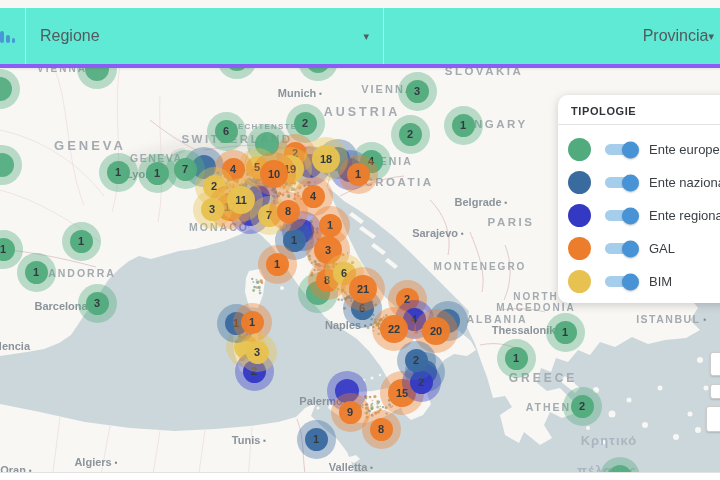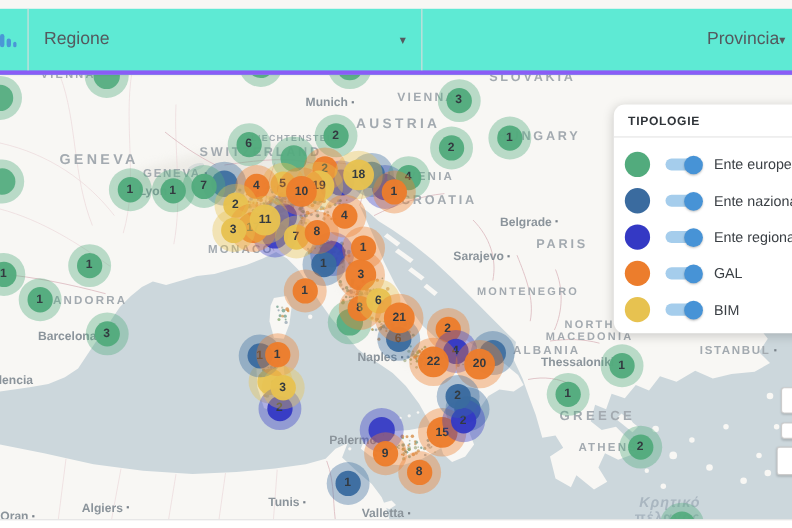--- a/index.html
+++ b/index.html
@@ -806,25 +806,25 @@
       <div class="lbl k-co" style="left: 160px; top: 158px; font-size: 10.5px; letter-spacing: 1.5px;">GENEVA<span class="dot">▪</span></div>
       <div class="lbl k-ci" style="left: 290px; top: 93px; font-size: 11px; padding-left: 20px;">Munich<span class="dot">▪</span></div>
       <div class="lbl k-ci" style="left: 139px; top: 174px; font-size: 11px;">Lyon</div>
       <div class="lbl k-ci" style="left: 481px; top: 202px; font-size: 11px;">Belgrade<span class="dot">▪</span></div>
       <div class="lbl k-ci" style="left: 438px; top: 233px; font-size: 11px;">Sarajevo<span class="dot">▪</span></div>
       <div class="lbl k-ci" style="left: 528px; top: 330px; font-size: 11px;">Thessaloniki<span class="dot">▪</span></div>
       <div class="lbl k-ci" style="left: 64px; top: 306px; font-size: 11px;">Barcelona<span class="dot">▪</span></div>
       <div class="lbl k-ci" style="left: 8px; top: 346px; font-size: 11px;">Valencia</div>
       <div class="lbl k-ci" style="left: 96px; top: 441px; font-size: 11px; margin-top: 21px;">Algiers<span class="dot">▪</span></div>
       <div class="lbl k-ci" style="left: 16px; top: 470px; font-size: 11px;">Oran<span class="dot">▪</span></div>
-      <div class="lbl k-ci" style="left: 261px; top: 440px; font-size: 11px; margin-top: 17px;">Tunis<span class="dot">▪</span></div>
+      <div class="lbl k-ci" style="left: 249px; top: 440px; font-size: 11px;">Tunis<span class="dot">▪</span></div>
       <div class="lbl k-ci" style="left: 351px; top: 467px; font-size: 11px;">Valletta<span class="dot">▪</span></div>
       <div class="lbl k-ci" style="left: 346px; top: 325px; font-size: 11px;">Naples<span class="dot">▪</span></div>
       <div class="lbl k-ci" style="left: 321px; top: 401px; font-size: 11px;">Palermo</div>
-      <div class="lbl k-sea" style="left: 609px; top: 456px; font-size: 13px; letter-spacing: 1px; font-style: italic;">Κρητικό</div>
+      <div class="lbl k-sea" style="left: 609px; top: 440px; font-size: 13px; letter-spacing: 1px;">Κρητικό</div>
       <div class="lbl k-sea" style="left: 607px; top: 470px; font-size: 13px; letter-spacing: 1px;">πέλαγος</div>
     </div>
 
   <div id="clusters">
       <div class="cl" style="left: 267px; top: 144px; width: 40px; height: 40px;">
         <div class="halo" style="width: 40px; height: 40px; background: rgba(82, 171, 125, 0.38);"></div>
         <div class="core" style="width: 24px; height: 24px; background: rgba(82, 171, 125, 0.9);"></div>
       </div>
       <div class="cl" style="left: 204px; top: 167px; width: 40px; height: 40px;">
         <div class="halo" style="width: 40px; height: 40px; background: rgba(58, 107, 159, 0.38);"></div>

